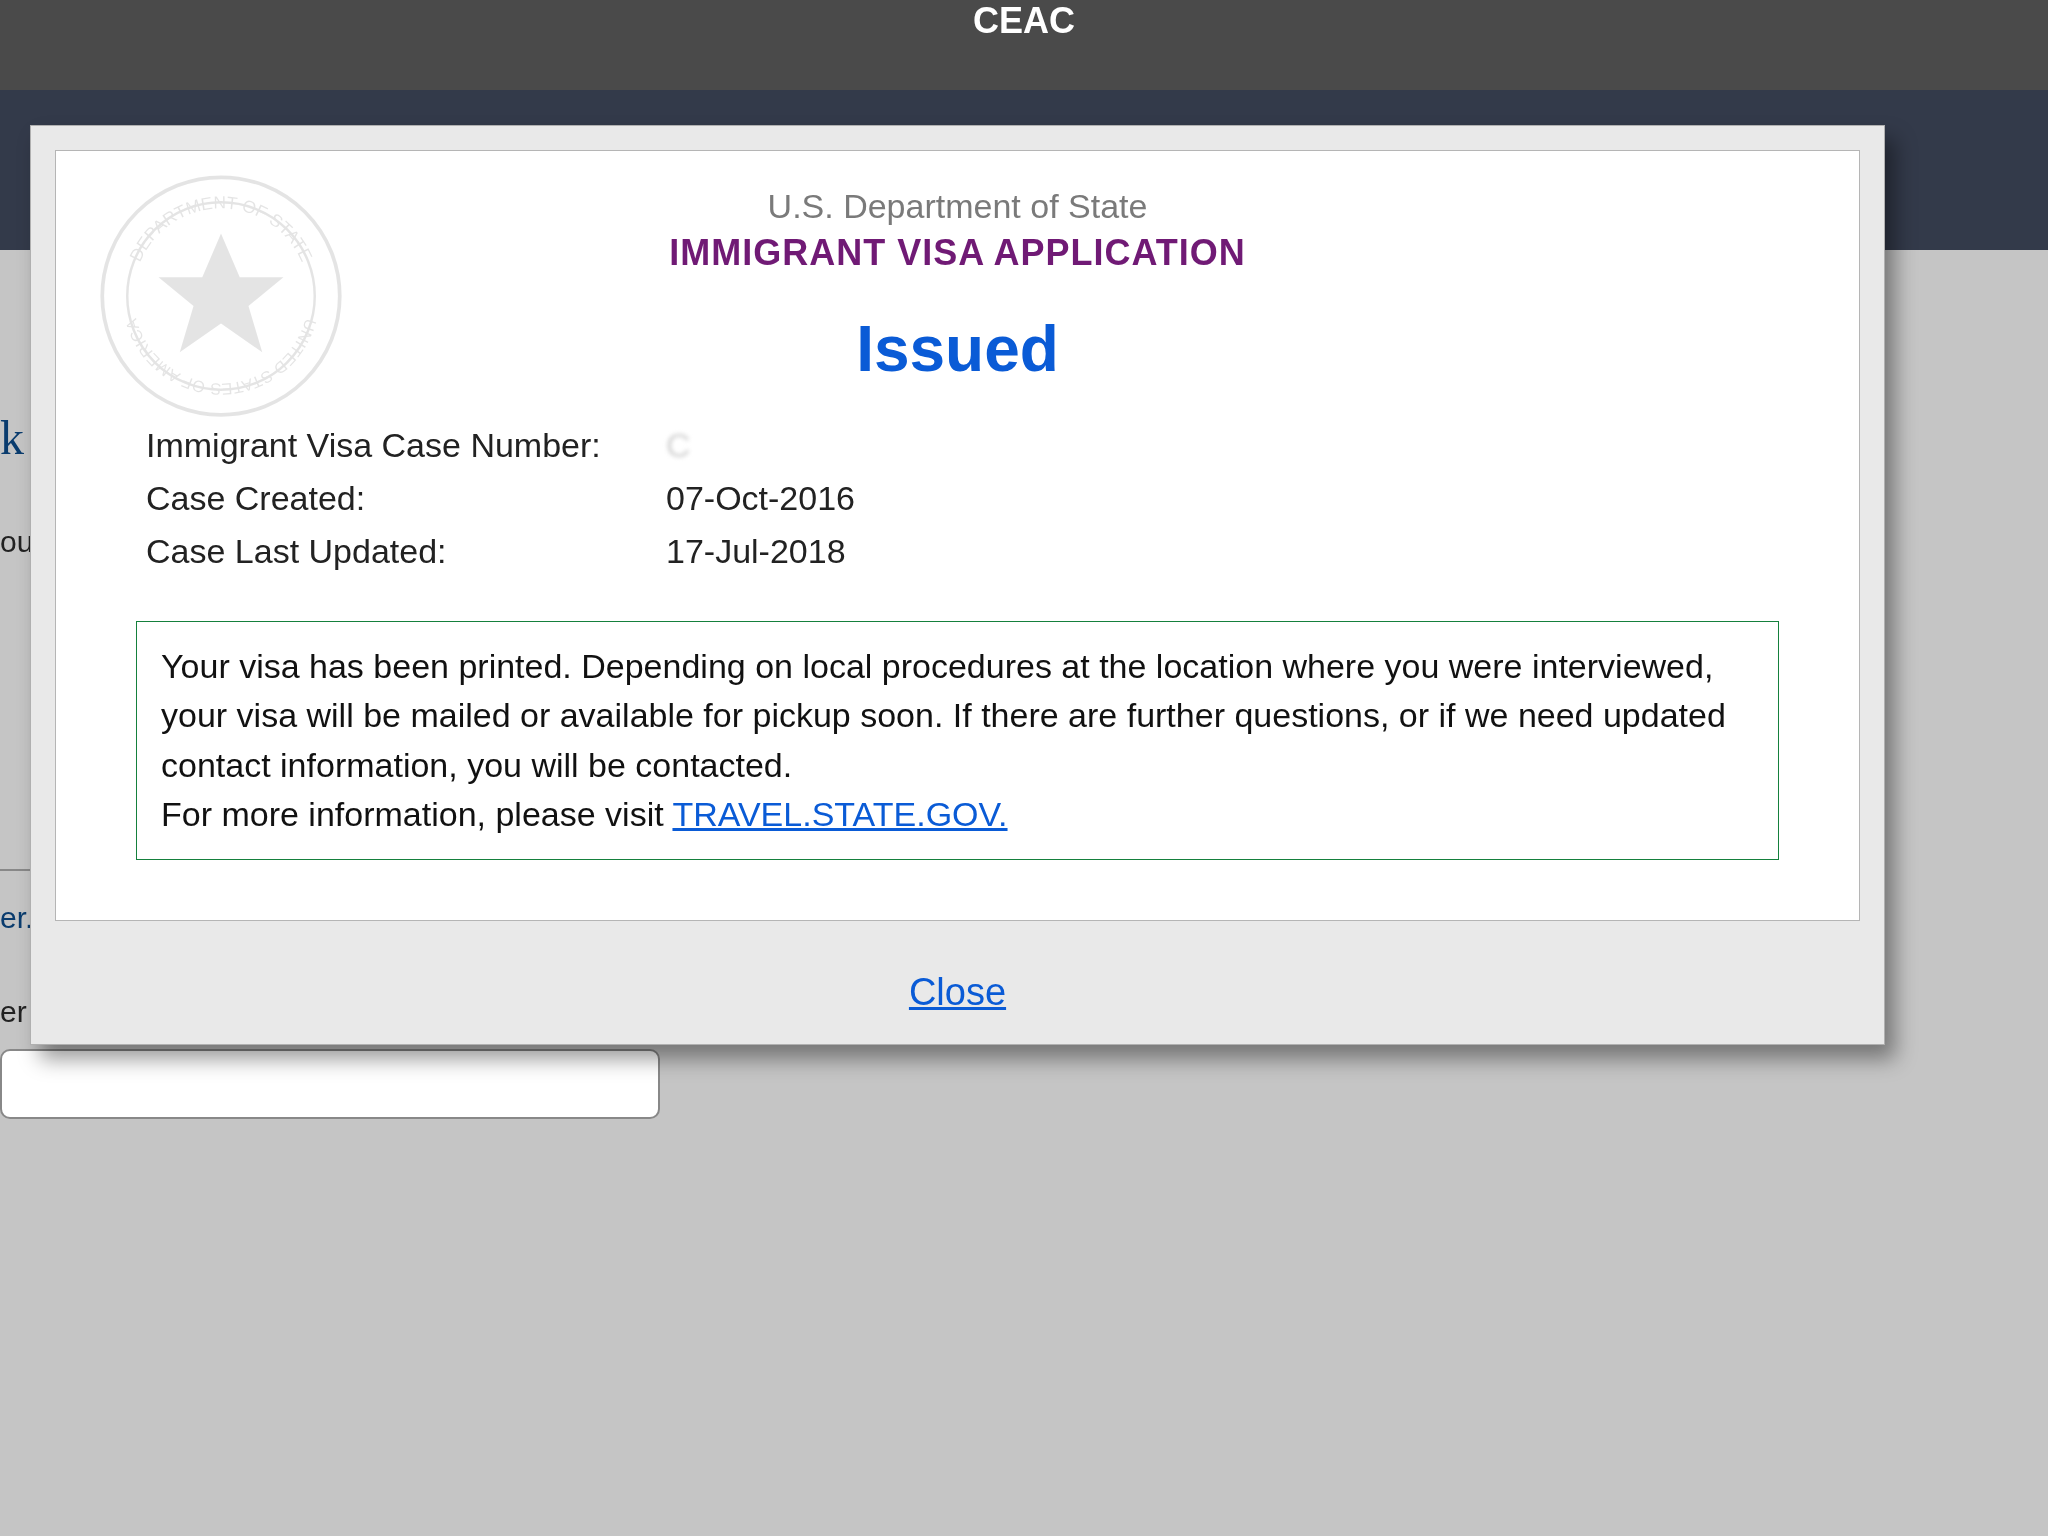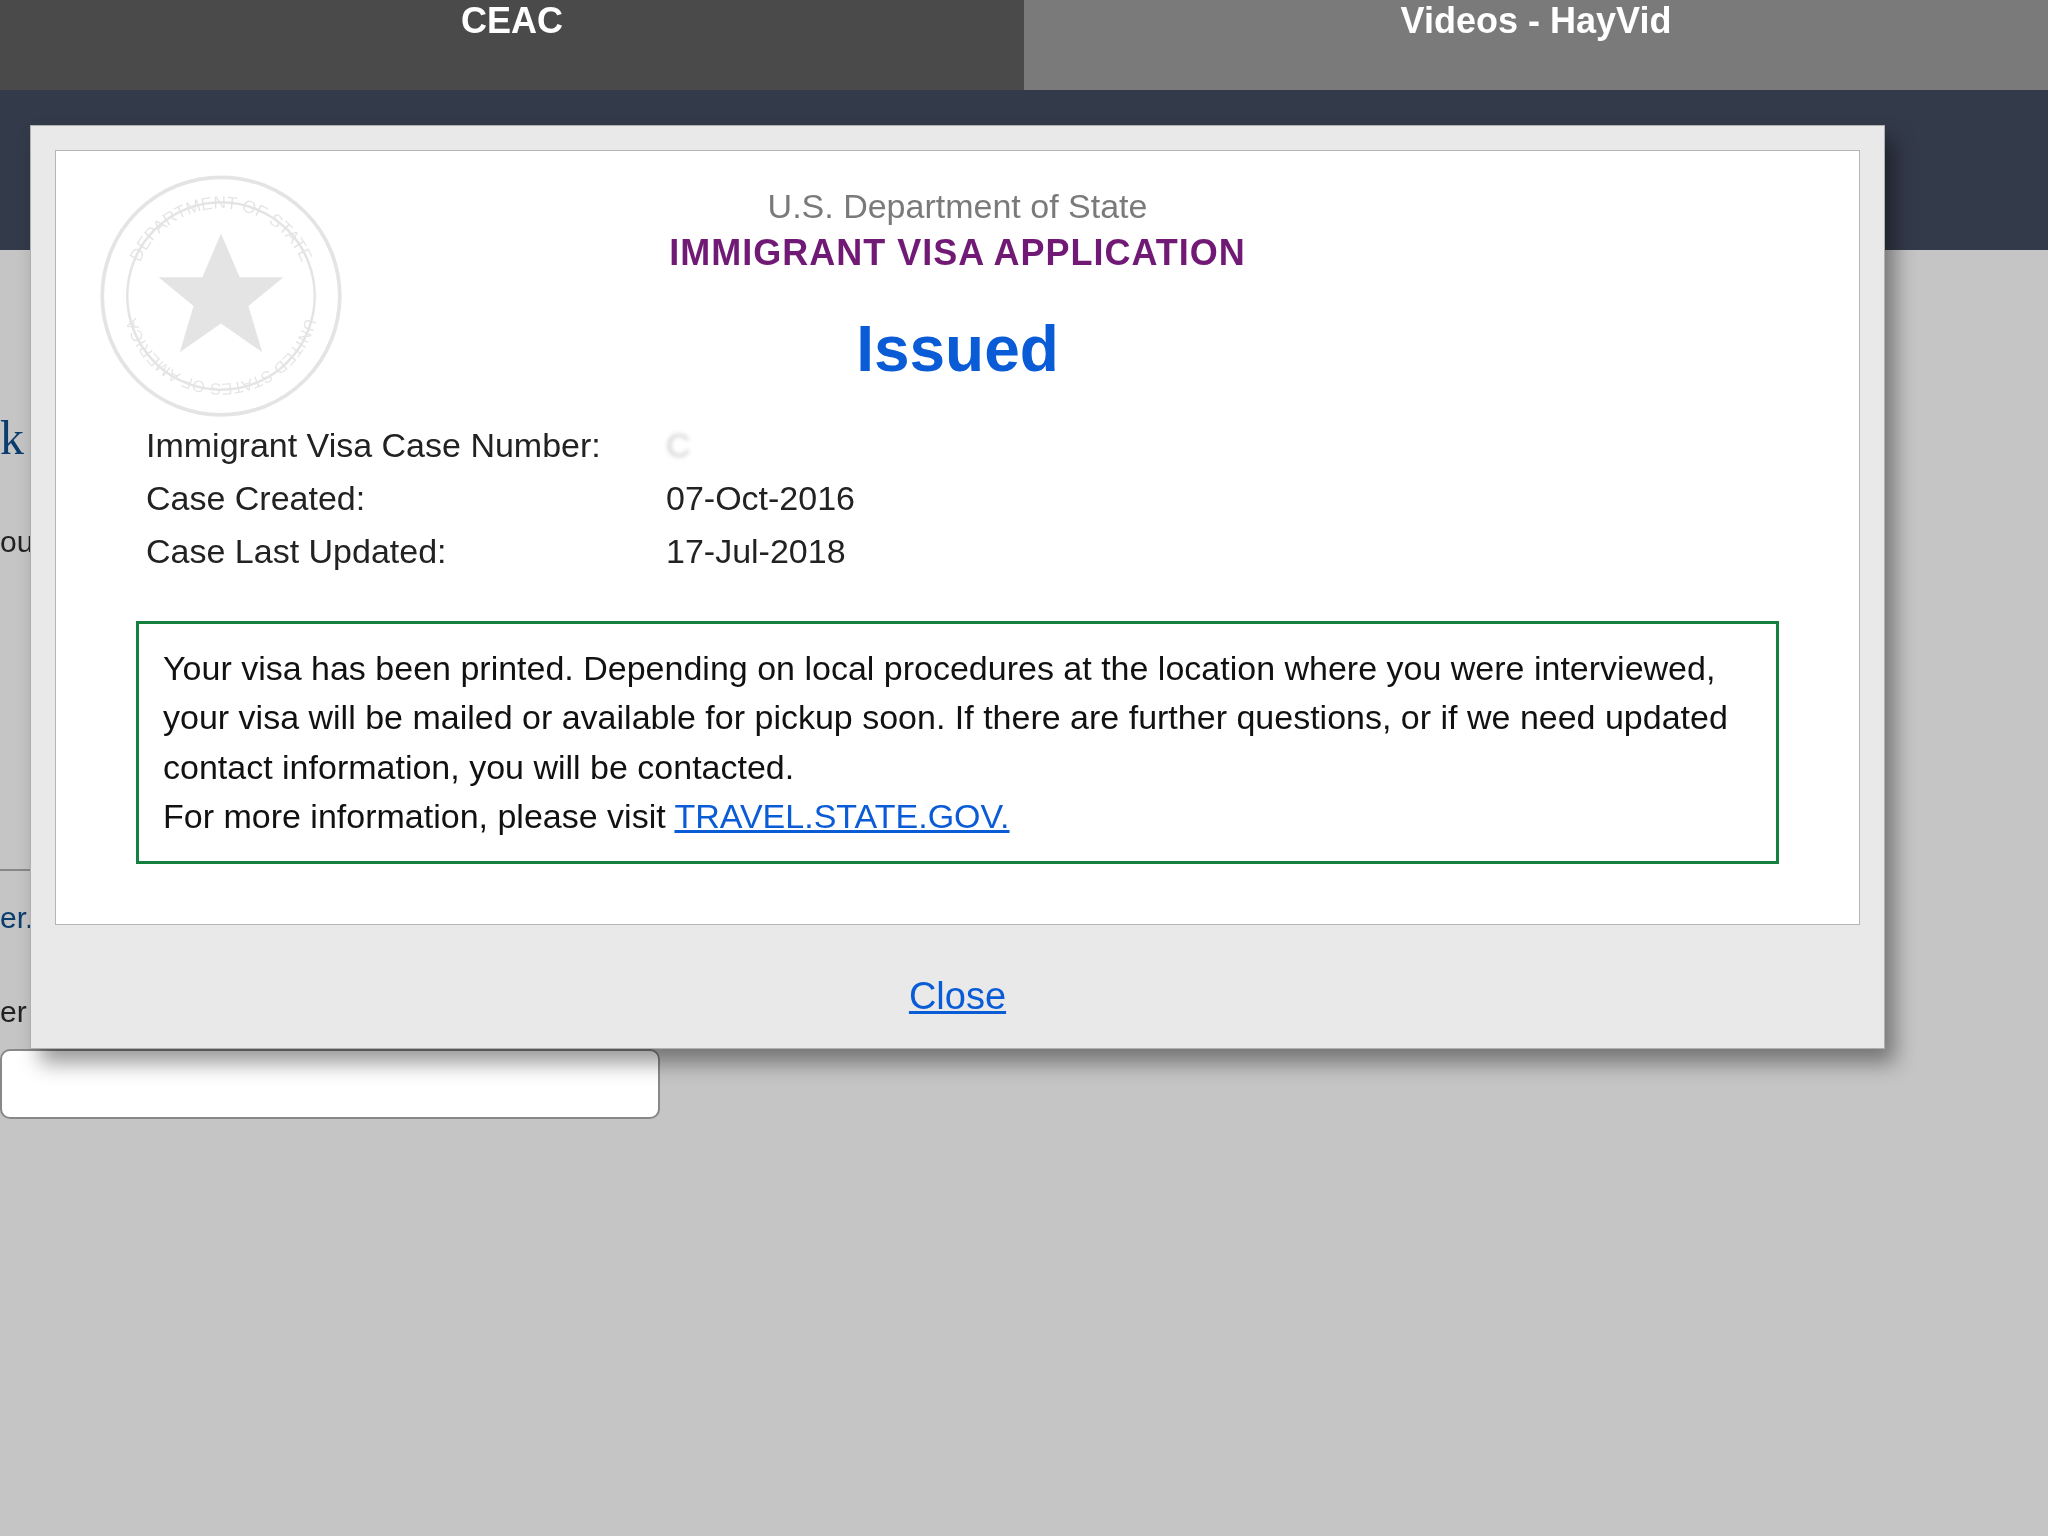--- a/index.html
+++ b/index.html
@@ -137,21 +137,21 @@
   }
   .field-value {
     color: #222;
   }
   .case-num-val {
     color: #d0d0d0;
     filter: blur(2px);
   }
   .message-box {
     margin: 50px 40px 0 40px;
-    border: 3px solid #15803d;
+    border: 1px solid #15803d;
     padding: 20px 24px;
     font-size: 34px;
     line-height: 1.45;
     color: #111;
   }
   .message-box a {
     color: #0a5bd6;
     text-decoration: underline;
   }
   .close-row {
@@ -164,23 +164,20 @@
     text-decoration: underline;
     cursor: pointer;
   }
 </style>
 </head>
 <body>
 
 <div class="tabbar">
   <div class="tab tab-left">
     <span>CEAC</span>
-  </div>
-  <div class="tab tab-right">
-    <span>Videos - HayVid</span>
   </div>
 </div>
 
 <div class="dark-banner"></div>
 
 <div class="bg-content">
   <div class="bg-heading">k</div>
   <div class="bg-text1">ou</div>
   <hr class="bg-hr">
   <div class="bg-text2">er.</div>

